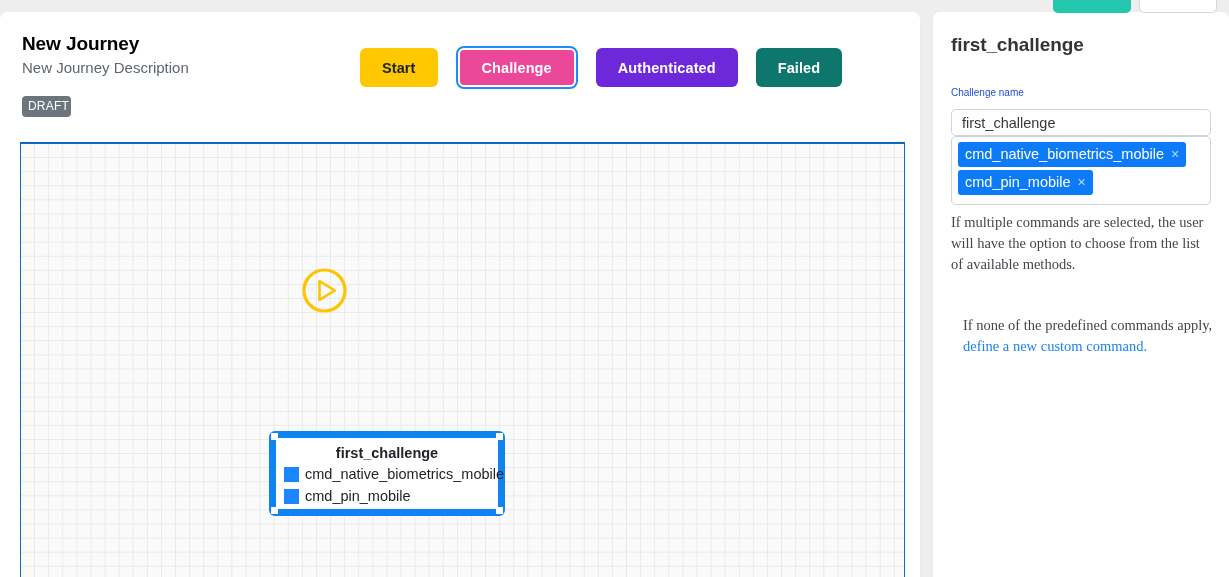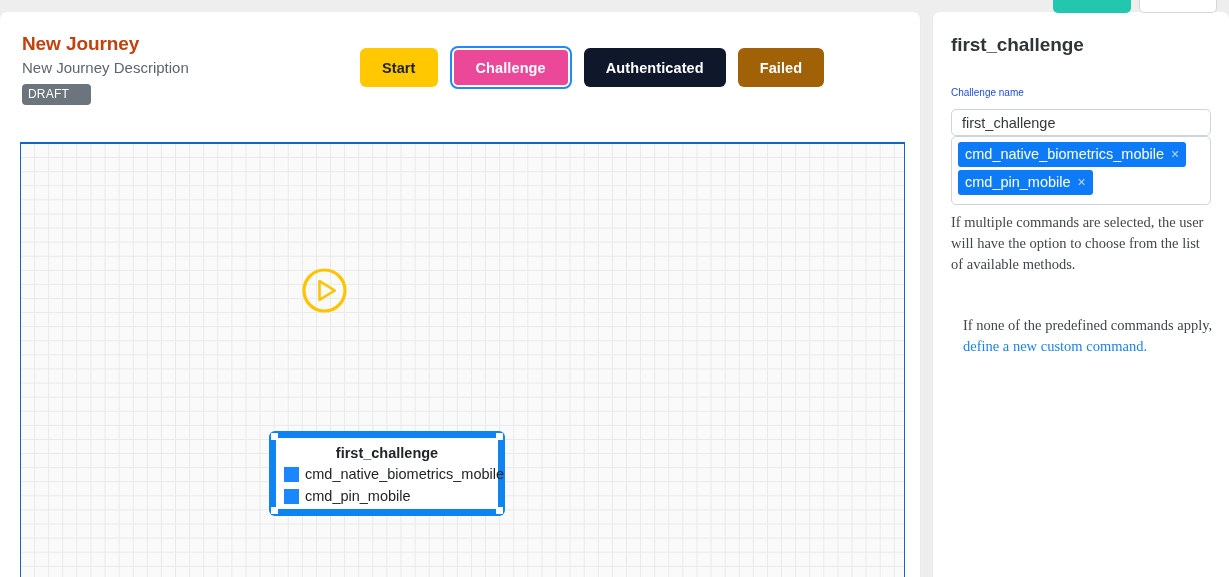--- a/index.html
+++ b/index.html
@@ -51,69 +51,69 @@
   }
 
   .journey-head {
     position: absolute;
     left: 22px;
     top: 20px;
   }
   .journey-title {
     font-size: 19px;
     font-weight: bold;
-    color: #c2410c;
+    color: #000000;
     letter-spacing: -0.1px;
     line-height: 24px;
   }
   .journey-sub {
     font-size: 15px;
     color: #5d666e;
     line-height: 20px;
     margin-top: 2px;
   }
   .badge-draft {
     display: inline-block;
-    margin-top: 6px;
+    margin-top: 18px;
     background: #6c757d;
     color: #ffffff;
     font-size: 12px;
     line-height: 12px;
-    padding: 4px 22px 5px 6px;
+    padding: 4px 2px 5px 6px;
     border-radius: 4px;
     letter-spacing: .2px;
   }
 
   
   .state-tabs {
     position: absolute;
     left: 360px;
     top: 36px;
     display: flex;
-    gap: 12px;
+    gap: 18px;
     align-items: flex-start;
   }
   .state-tab {
     height: 39px;
     padding: 0 22px;
     border-radius: 6px;
     border: none;
     font-family: "Liberation Sans", sans-serif;
     font-size: 14.5px;
     font-weight: bold;
     letter-spacing: .1px;
     cursor: pointer;
     display: flex;
     align-items: center;
     justify-content: center;
     white-space: nowrap;
   }
   .state-tab.start  { background: #ffc800; color: #1d2124; }
-  .state-tab.auth   { background: #0f172a; color: #ffffff; }
-  .state-tab.failed { background: #a16207; color: #ffffff; }
+  .state-tab.auth   { background: #6d28d9; color: #ffffff; }
+  .state-tab.failed { background: #0f766e; color: #ffffff; }
 
   .state-tab.challenge {
     background: #ec4899;
     color: #ffffff;
     border: 2px solid #ffffff;
     outline: 2px solid #1f8bf9;
     margin: 0 2px;
   }
 
   

